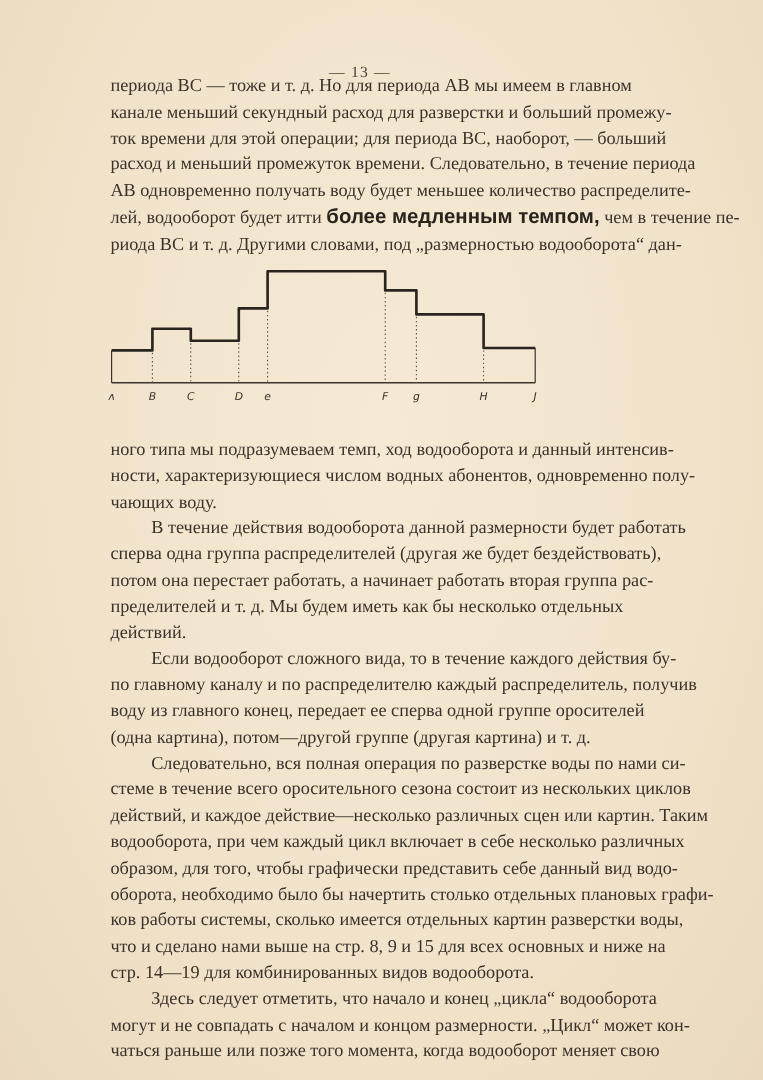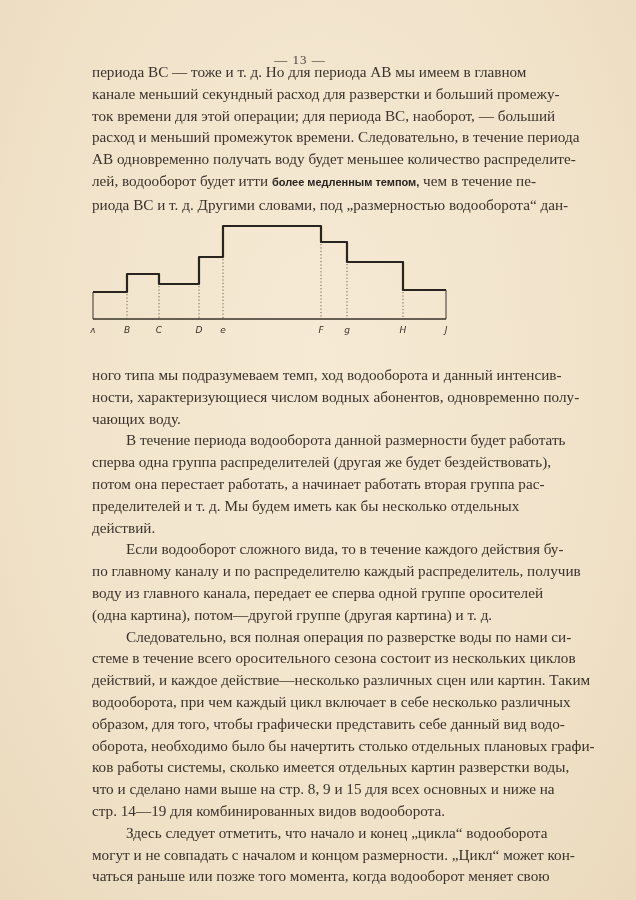--- a/index.html
+++ b/index.html
@@ -14,21 +14,21 @@
   .page { position:absolute; left:0; top:0; width:572px; height:900px; }
   .page-number {
     position:absolute; left:0; width:600px; top:52px; text-align:center;
     font-size:13px; letter-spacing:1px; color:#4a4038;
   }
   .text-block {
     position:absolute; left:92px; width:416px;
     font-size:15.2px; line-height:21.8px;
     text-align:justify;
   }
-  .text-block .bold { font-family:"Liberation Sans","DejaVu Sans",sans-serif; font-weight:bold; font-size:11px; color:#2a241f; }
+  .text-block .bold { font-family:"Liberation Sans","DejaVu Sans",sans-serif; font-weight:bold; font-size:17px; color:#2a241f; }
   #top-block { top:61px; }
   #bottom-block { top:364px; }
   .line { display:block; text-align:justify; text-align-last:justify; white-space:nowrap; }
   .line.last { text-align-last:left; }
   .diagram { position:absolute; left:0; top:0; width:636px; height:360px; pointer-events:none; }
   .diagram svg { position:absolute; left:0; top:0; }
   .axis-label { font-family:"DejaVu Sans", sans-serif; font-style:italic; font-size:9px; fill:#3a322b; }
 </style>
 </head>
 <body>
@@ -72,30 +72,30 @@
       </svg>
   </div>
 
   <div class="text-block" id="bottom-block">
       <div>
         <span class="line">ного типа мы подразумеваем темп, ход водооборота и данный интенсив-</span>
         <span class="line">ности, характеризующиеся числом водных абонентов, одновременно полу-</span>
         <span class="line last">чающих воду.</span>
       </div>
       <div>
-        <span class="line" style="padding-left: 34px;">В течение периода водооборота данной размерности будет работать</span>
+        <span class="line" style="padding-left: 34px;">В течение действия водооборота данной размерности будет работать</span>
         <span class="line">сперва одна группа распределителей (другая же будет бездействовать),</span>
         <span class="line">потом она перестает работать, а начинает работать вторая группа рас-</span>
         <span class="line">пределителей и т. д. Мы будем иметь как бы несколько отдельных</span>
         <span class="line last">действий.</span>
       </div>
       <div>
         <span class="line" style="padding-left: 34px;">Если водооборот сложного вида, то в течение каждого действия бу-</span>
         <span class="line">по главному каналу и по распределителю каждый распределитель, получив</span>
-        <span class="line">воду из главного канала, передает ее сперва одной группе оросителей</span>
+        <span class="line">воду из главного конец, передает ее сперва одной группе оросителей</span>
         <span class="line last">(одна картина), потом—другой группе (другая картина) и т. д.</span>
       </div>
       <div>
         <span class="line" style="padding-left: 34px;">Следовательно, вся полная операция по разверстке воды по нами си-</span>
         <span class="line">стеме в течение всего оросительного сезона состоит из нескольких циклов</span>
         <span class="line">действий, и каждое действие—несколько различных сцен или картин. Таким</span>
         <span class="line">водооборота, при чем каждый цикл включает в себе несколько различных</span>
         <span class="line">образом, для того, чтобы графически представить себе данный вид водо-</span>
         <span class="line">оборота, необходимо было бы начертить столько отдельных плановых графи-</span>
         <span class="line">ков работы системы, сколько имеется отдельных картин разверстки воды,</span>

